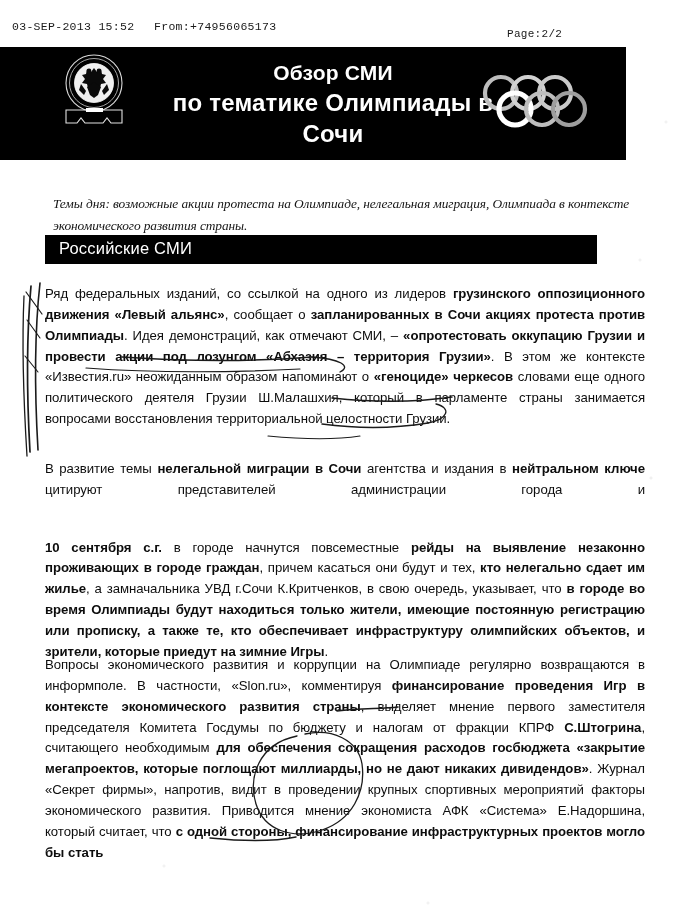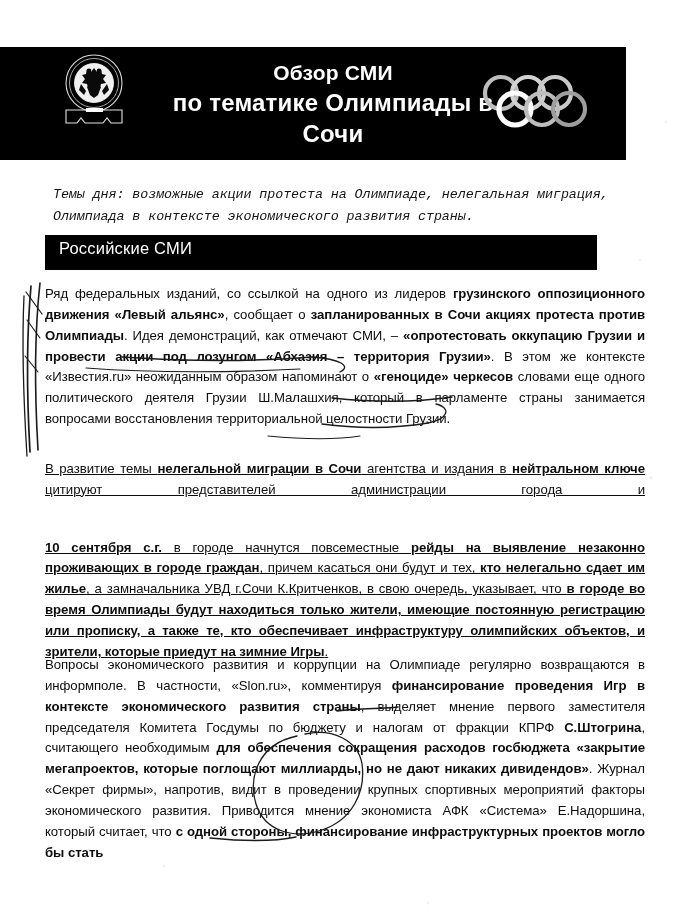--- a/index.html
+++ b/index.html
@@ -99,37 +99,37 @@
     left: 482px;
     top: 71px;
     width: 120px;
     height: 62px;
   }
 
   
   .themes {
     position: absolute;
     left: 53px;
-    top: 184px;
+    top: 193px;
     width: 586px;
-    font-family: Liberation Mono, monospace;
+    font-family: Liberation Serif, serif;
     font-style: italic;
     font-size: 13.4px;
     line-height: 1.62;
     color: #151515;
     letter-spacing: -0.1px;
   }
 
   
   .section-bar {
     position: absolute;
     left: 45px;
     top: 235px;
     width: 552px;
-    height: 35px;
+    height: 29px;
     background: #000000;
   }
   .section-bar-label {
     position: absolute;
     left: 14px;
     top: 4px;
     color: #ffffff;
     font-size: 16.5px;
     letter-spacing: 0.2px;
   }
@@ -140,21 +140,21 @@
     left: 45px;
     width: 600px;
     font-size: 13.2px;
     line-height: 1.58;
     text-align: justify;
     color: #0d0d0d;
     letter-spacing: -0.05px;
   }
   .body-text b { font-weight: bold; }
   .p1 { top: 284px; }
-  .p2 { top: 459px; text-decoration: underline; }
+  .p2 { top: 459px; }
   .p3 { top: 655px; }
 
   .strike-word { position: relative; }
 
   
   .garble {
     position: absolute;
     left: 45px;
     top: 493px;
     width: 600px;
@@ -187,20 +187,25 @@
     width: 690px;
     height: 921px;
     pointer-events: none;
   }
 </style>
 </head>
 <body>
 
 <div id="page">
 
+  <div class="fax-header">
+    <span class="fax-stamp">03-SEP-2013 15:52</span>
+    <span class="fax-from">From:+74956065173</span>
+    <span class="fax-page">Page:2/2</span>
+  </div>
 
   <div class="banner">
     <div class="banner-title-block">
       <div class="banner-line1">Обзор СМИ</div>
       <div class="banner-line2">по тематике Олимпиады в Сочи</div>
       <div class="banner-date">3 сентября 2013 года</div>
     </div>
   </div>
 
   <svg class="emblem" viewBox="0 0 72 76">

